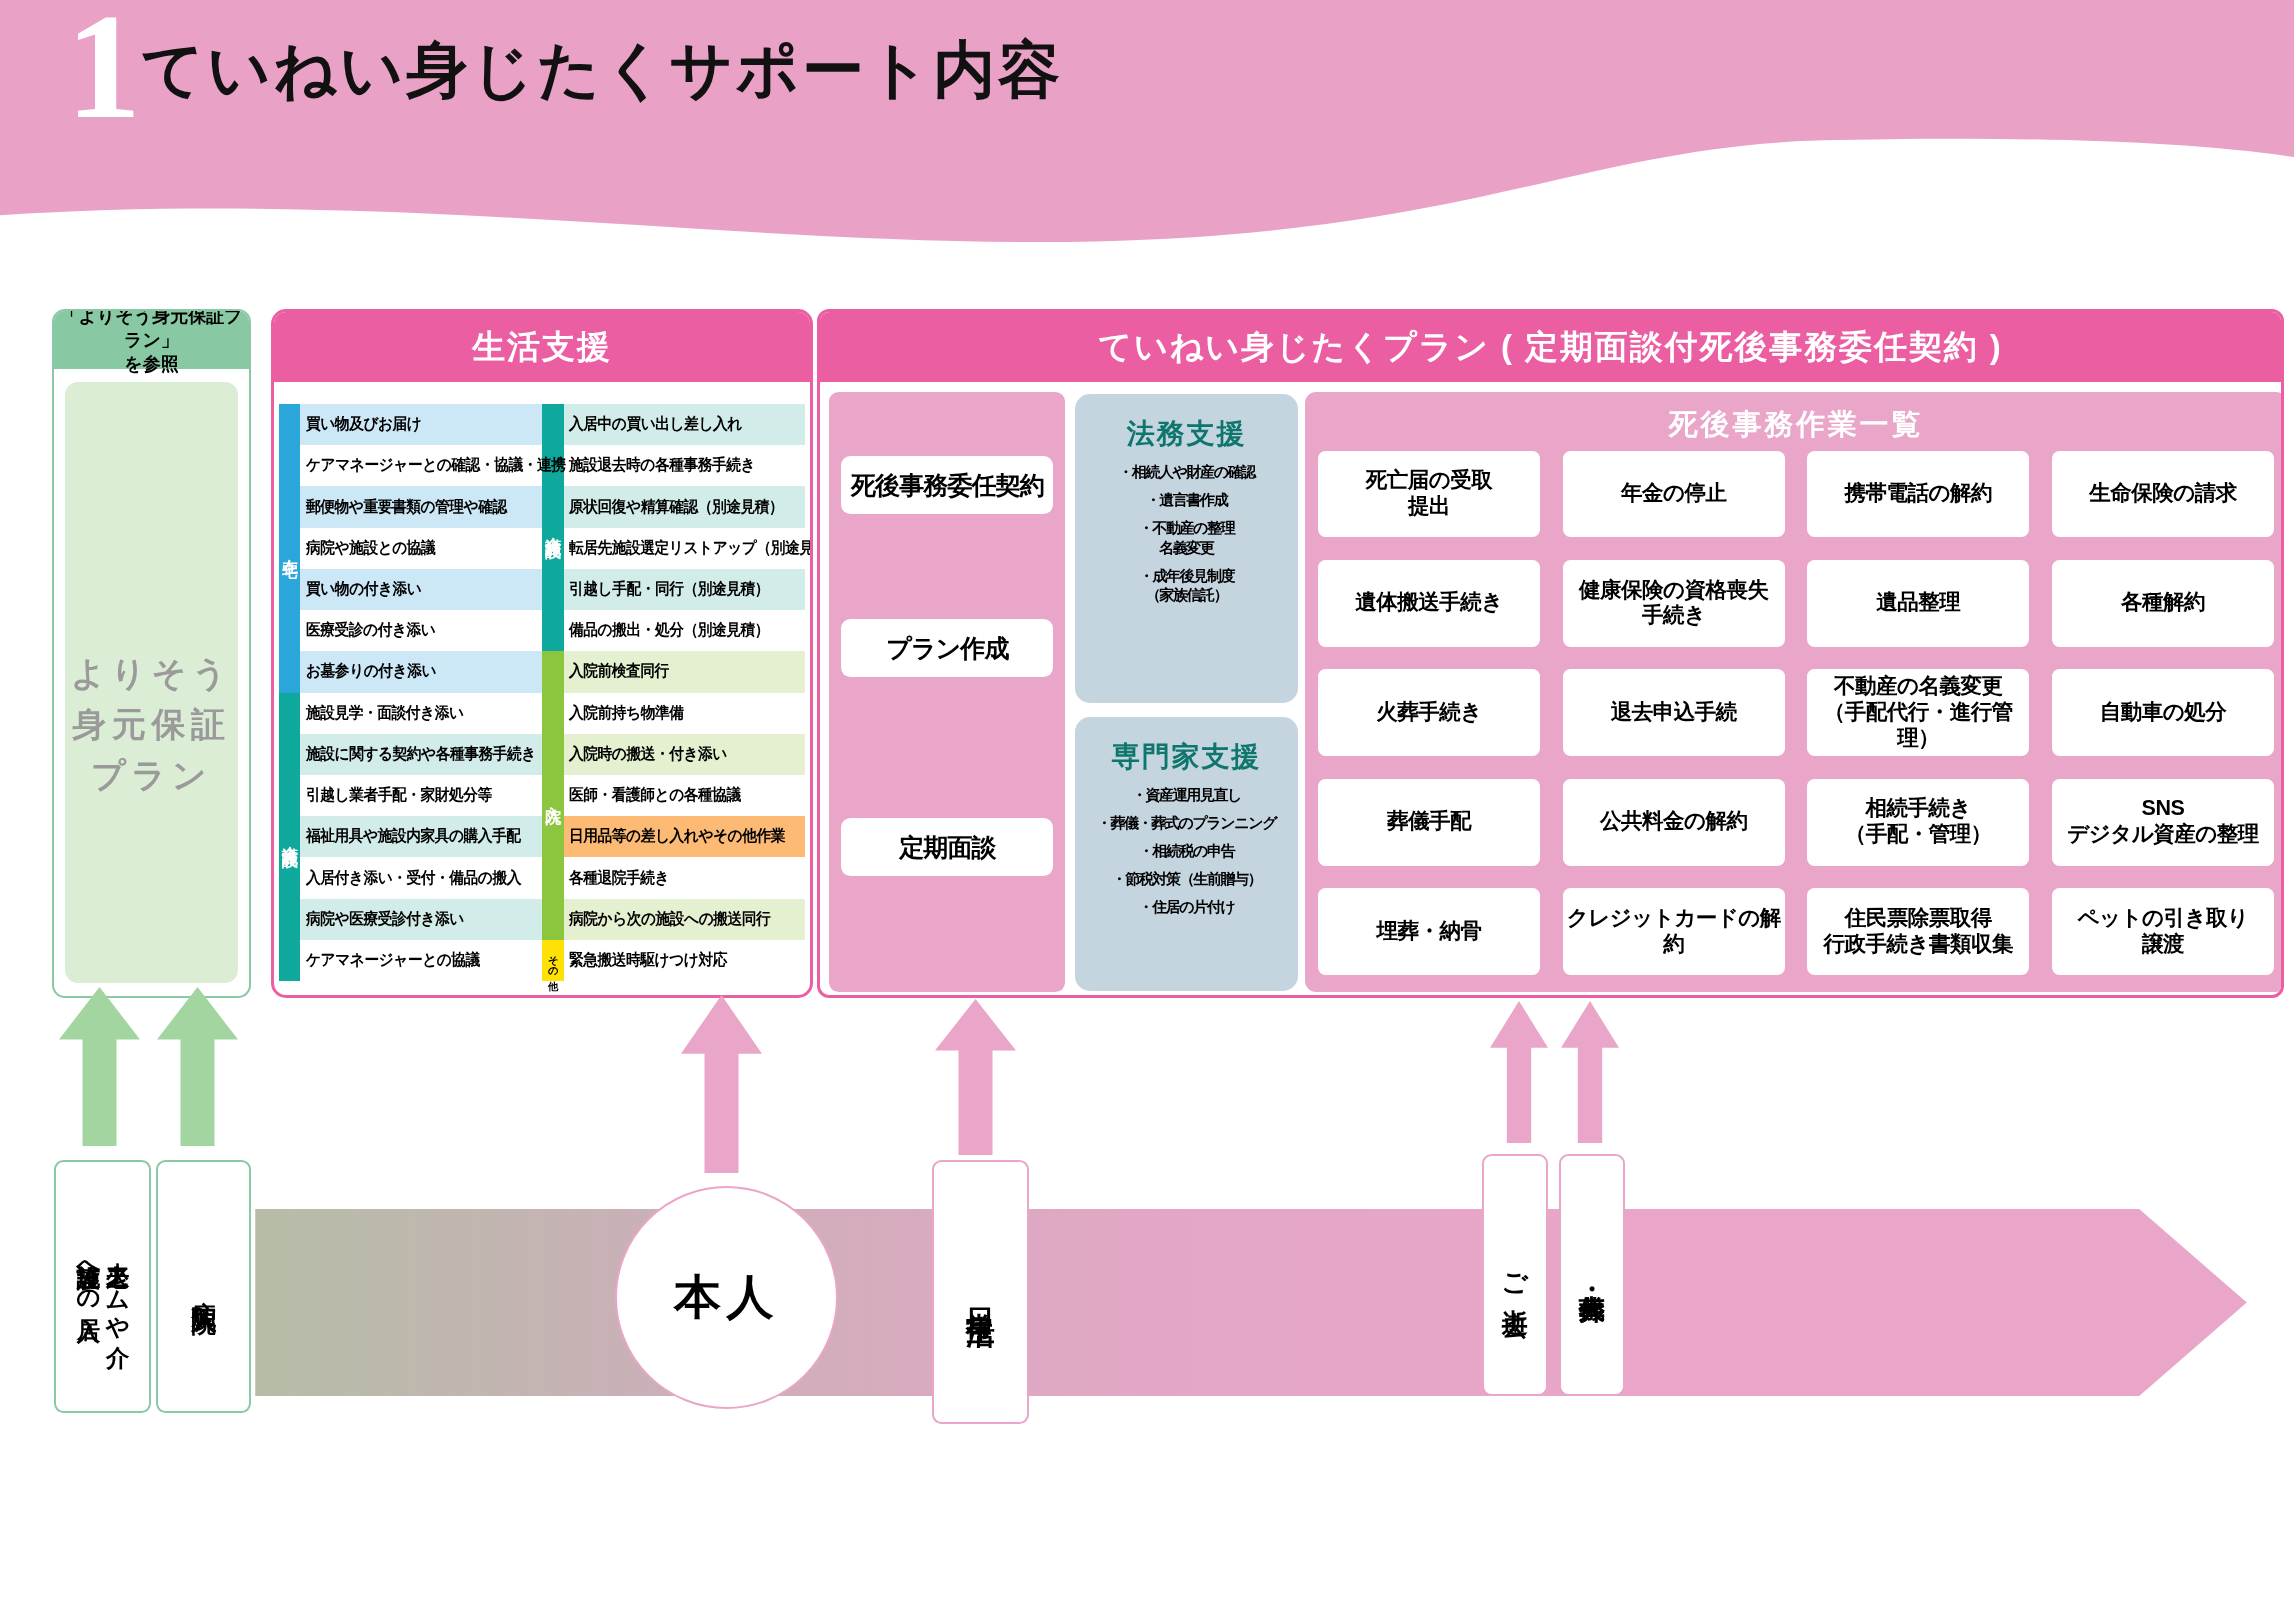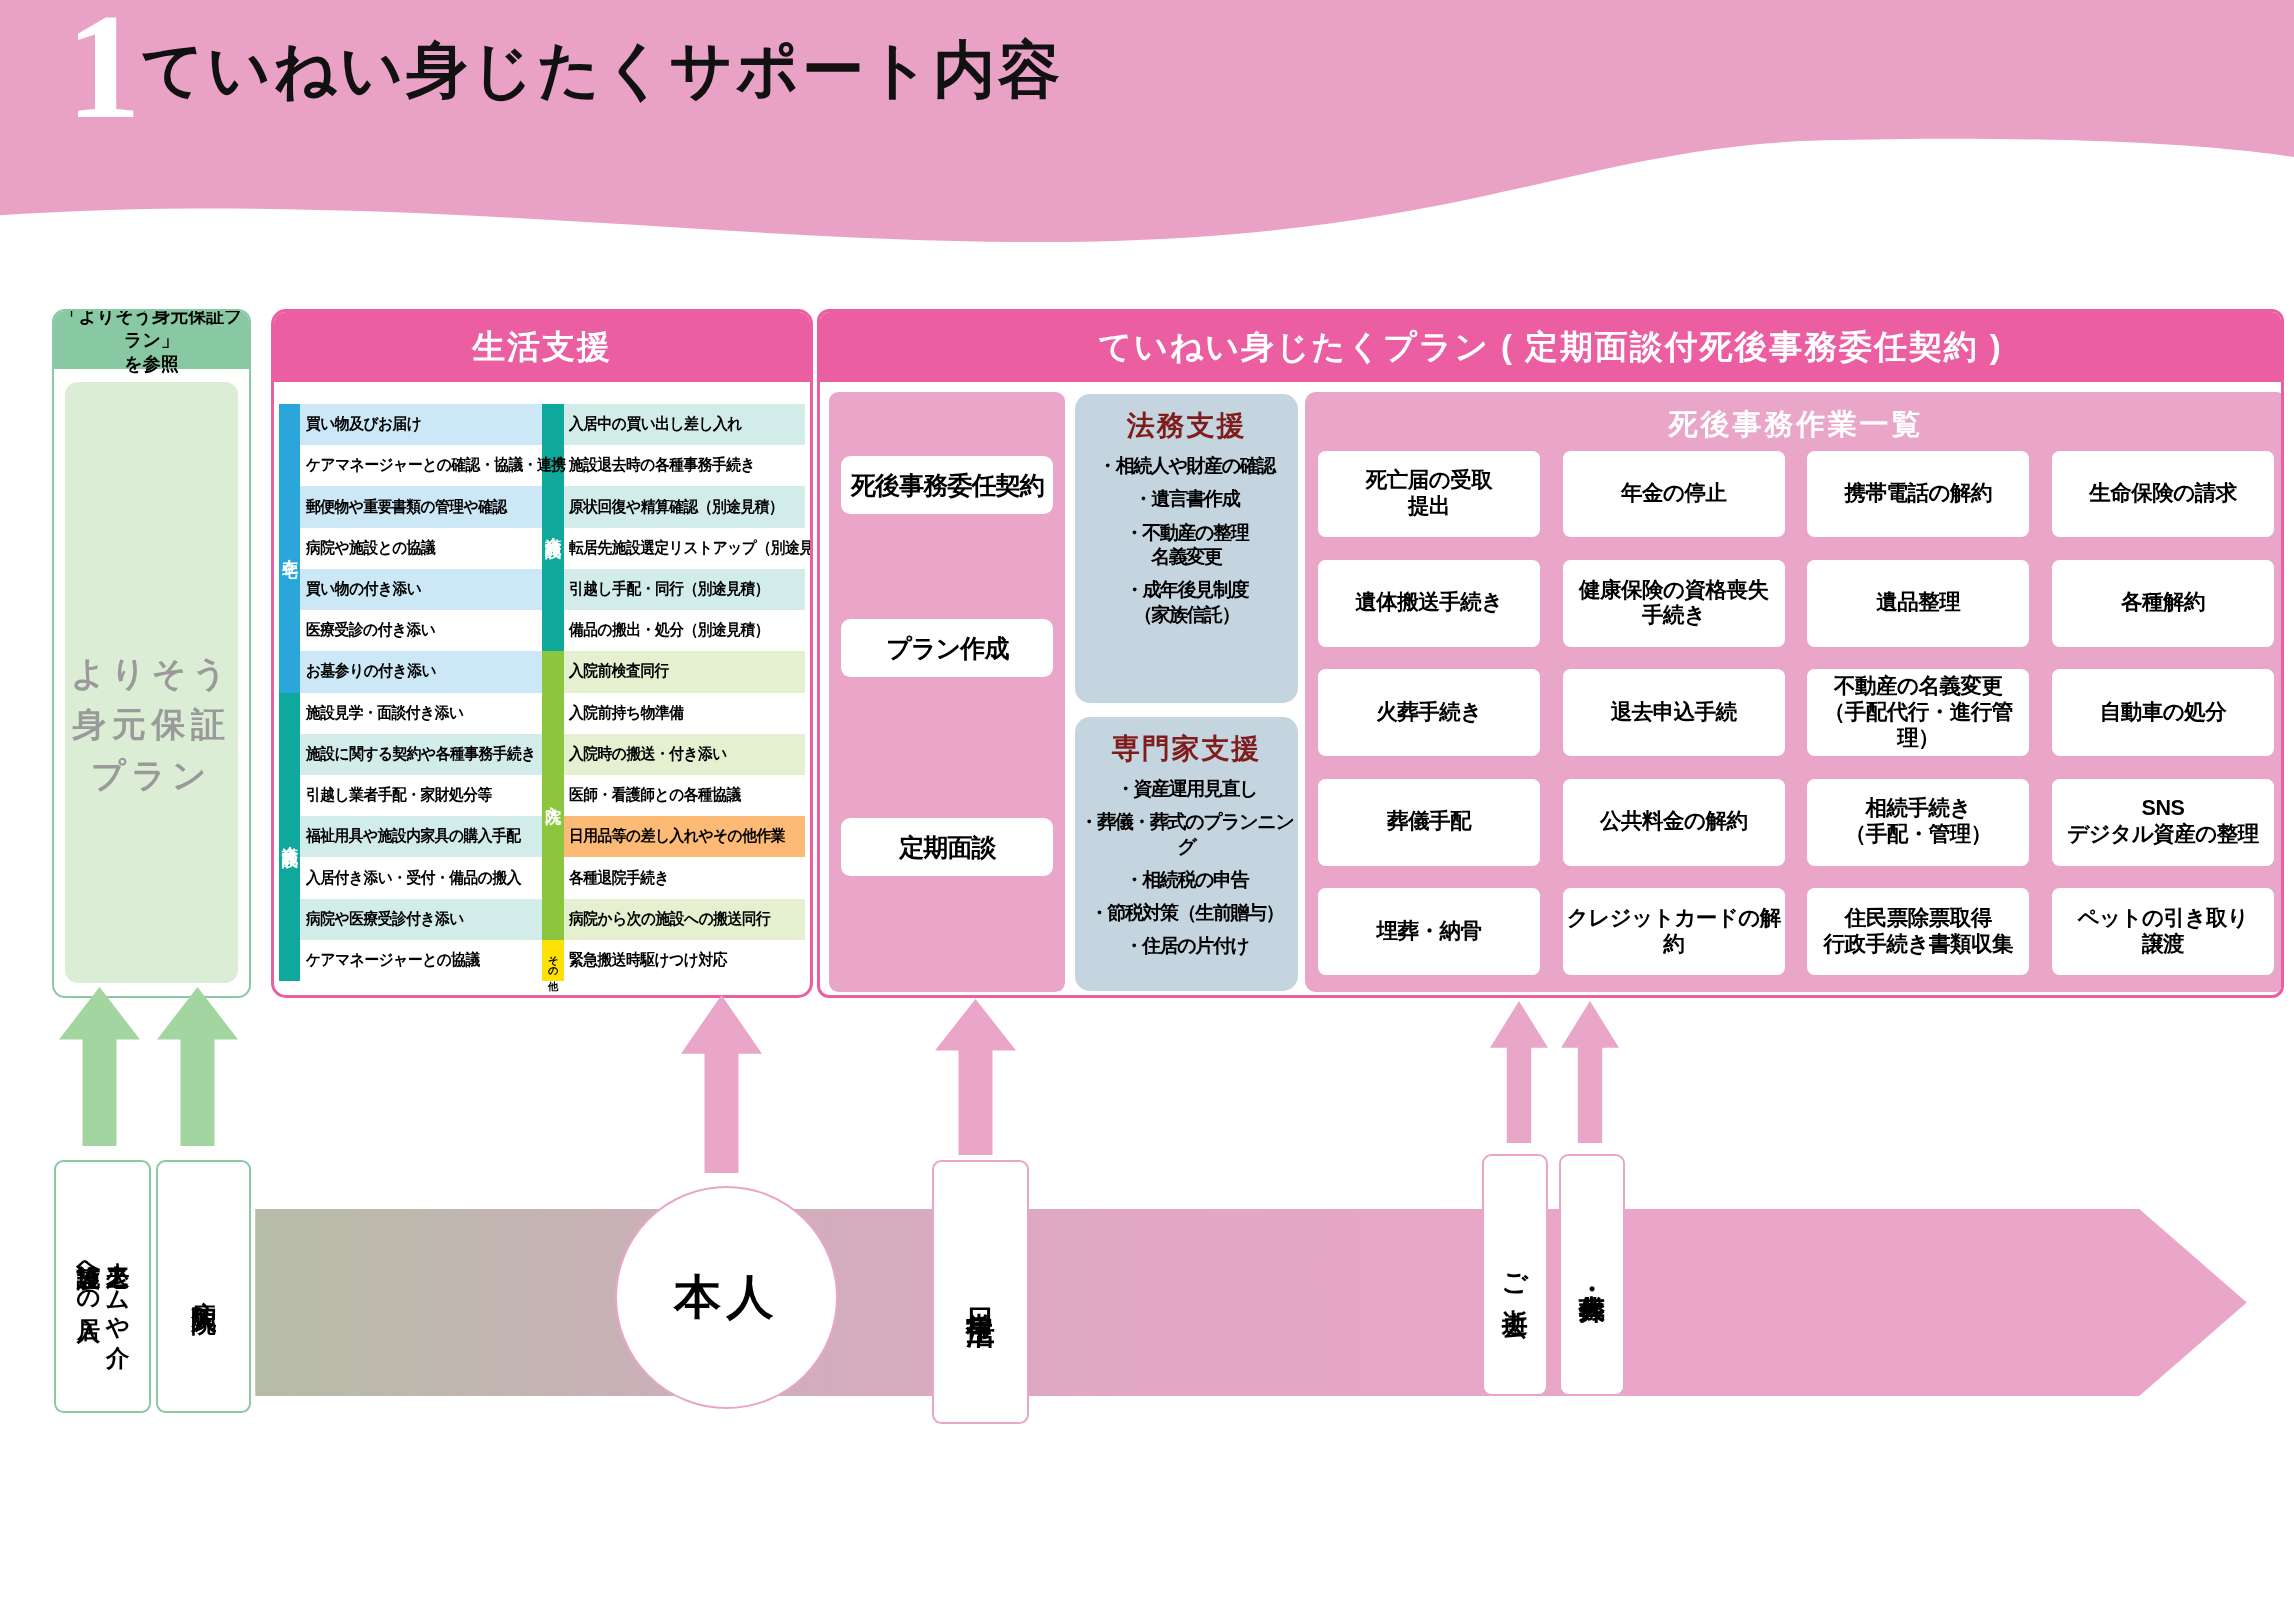--- a/index.html
+++ b/index.html
@@ -30,23 +30,23 @@
   .vseg.dark{color:#000;font-size:10.3px;letter-spacing:0;}
   .rows{flex:1;display:flex;flex-direction:column;min-width:0;}
   .row{flex:1;display:flex;align-items:center;padding-left:5.6px;}
   .row span{font-size:16px;font-weight:700;color:#000;white-space:nowrap;transform:scaleX(0.92);transform-origin:left center;letter-spacing:-0.5px;}
 
   
   .teinei{left:817px;width:1467px;border-radius:12px;}
   .steps-panel{position:absolute;left:9.4px;top:80px;width:236px;height:600px;background:#eaa6c8;border-radius:9.4px;}
   .step-box{position:absolute;left:12px;width:212px;height:58px;background:#fff;border-radius:9.4px;display:flex;align-items:center;justify-content:center;font-size:25px;font-weight:700;color:#000;letter-spacing:-0.9px;white-space:nowrap;}
   .info-box{position:absolute;left:255px;width:223px;background:#c5d5e0;border-radius:15px;box-sizing:border-box;text-align:center;}
-  .info-title{font-size:28px;font-weight:700;color:#7f1d1d;margin-top:13px;letter-spacing:1.9px;}
+  .info-title{font-size:28px;font-weight:700;color:#0f766e;margin-top:21px;letter-spacing:1.9px;}
   .info-items{margin-top:9.4px;display:flex;flex-direction:column;gap:8.4px;}
-  .info-items div{font-size:19px;font-weight:700;color:#000;line-height:1.3;white-space:pre-line;letter-spacing:-1.4px;}
+  .info-items div{font-size:15px;font-weight:700;color:#000;line-height:1.3;white-space:pre-line;letter-spacing:-1.4px;}
   .tasks-panel{position:absolute;left:485px;top:80px;width:982px;height:600px;background:#eaa6c8;border-radius:11.2px;display:flex;flex-direction:column;box-sizing:border-box;padding:7.5px 13px 17px;align-items:center;}
   .tasks-title{height:51px;display:flex;align-items:center;justify-content:center;color:#fff;font-size:29px;font-weight:700;letter-spacing:2.8px;}
   .tasks-grid{flex:1;display:grid;grid-template-columns:repeat(4,1fr);grid-template-rows:repeat(5,1fr);gap:22.5px 22.5px;}
   .task-cell{background:#fff;border-radius:7.5px;display:flex;align-items:center;justify-content:center;text-align:center;font-size:21.5px;font-weight:700;color:#000;line-height:1.2;white-space:pre-line;letter-spacing:-0.5px;padding:1.9px;}
 
   
   .band-svg{position:absolute;left:253px;top:1209px;}
   .up-arrow{position:absolute;clip-path:polygon(50% 0,100% 33%,71% 33%,71% 100%,29% 100%,29% 33%,0 33%);}
   .up-arrow.green{background:#a3d5a1;}
   .up-arrow.pink{background:#eaa6c8;}

